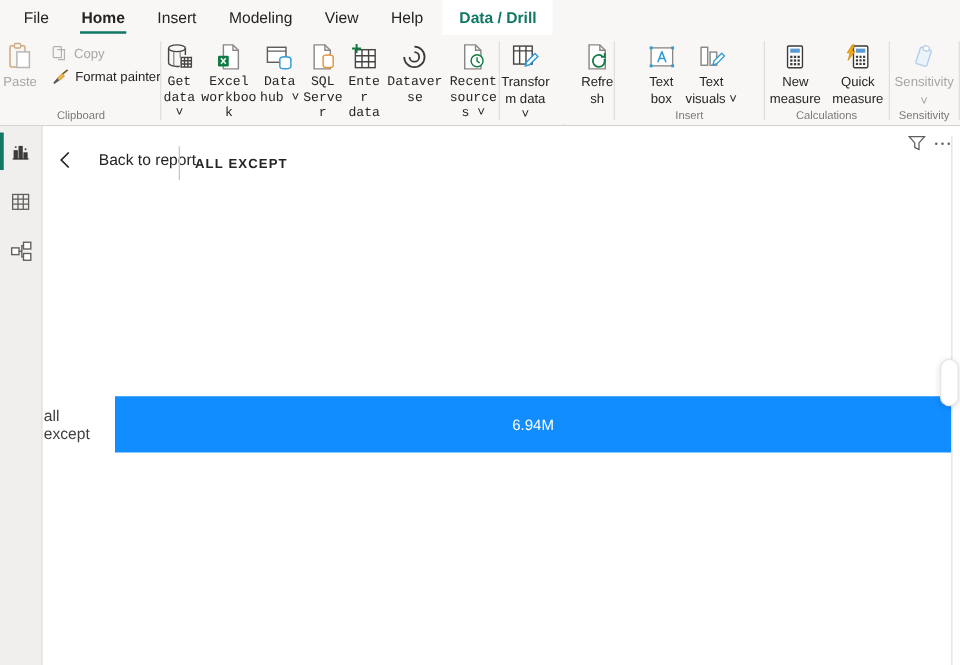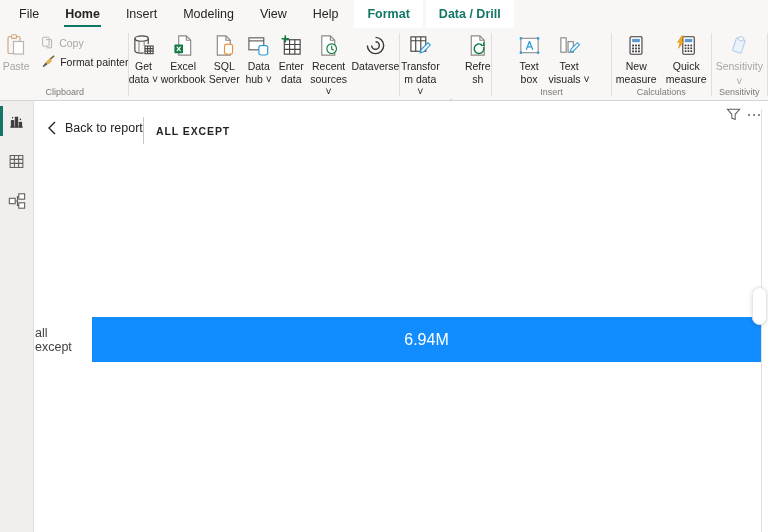--- a/index.html
+++ b/index.html
@@ -48,38 +48,38 @@
   .sidebar { position:absolute; top:101px; left:0; width:34px; bottom:0;
              background:#F0EFEE; border-right:1px solid #E1DFDD; }
   .side-item { position:relative; height:40px; display:flex; align-items:center;
                justify-content:center; cursor:pointer; }
   .side-item.active::before { content:""; position:absolute; left:0; top:5px; bottom:5px;
                               width:3px; background:#117865; }
 
   
   .canvas { position:absolute; left:35px; top:101px; right:0; bottom:0; background:#fff; }
   .back-btn { position:absolute; left:13px; top:20px; display:flex; align-items:center;
-              gap:9px; font-size:12.5px; color:#252423; cursor:pointer; }
+              gap:23px; font-size:12.5px; color:#252423; cursor:pointer; }
   .hdr-divider { position:absolute; left:108px; top:16px; width:1px; height:27px;
                  background:#C8C6C4; }
   .focus-title { position:absolute; left:121px; top:24px; font-size:10.5px; font-weight:bold;
                  letter-spacing:0.9px; color:#252423; }
   .filter-btn { position:absolute; right:26px; top:4px; width:18px; height:18px;
                 display:flex; align-items:center; justify-content:center; cursor:pointer; }
   .more-btn { position:absolute; right:5px; top:9px; width:18px; height:10px;
               display:flex; align-items:center; justify-content:center; gap:2.5px; cursor:pointer; }
   .more-btn i { width:2.5px; height:2.5px; background:#605E5C; border-radius:50%; }
 
   .cat-label { position:absolute; left:0; top:216px; width:50px; height:45px;
                display:flex; align-items:center; justify-content:flex-end;
                font-size:12.5px; color:#424140; }
   .bar { position:absolute; left:57px; top:216px; width:669px; height:45px;
          background:#118DFF; display:flex; align-items:center; justify-content:center;
          cursor:pointer; }
-  .bar-label { color:#fff; font-size:16px; }
+  .bar-label { color:#fff; font-size:12px; }
 
   .scroll-track { position:absolute; right:6px; top:8px; bottom:0; width:1px;
                   background:#E3E1DF; }
   .scroll-thumb { position:absolute; right:1px; top:186px; width:15px; height:38px;
                   background:#fff; border:1px solid #E8E6E4; border-radius:8px;
                   box-shadow:0 1px 5px rgba(0,0,0,0.14); cursor:grab; }
 
   svg { display:block; }
 </style>
 </head>
@@ -88,21 +88,20 @@
 <div class="app">
 
   <div class="ribbon">
     <div class="tab-row">
       <div class="tab">File</div>
       <div class="tab active">Home</div>
       <div class="tab">Insert</div>
       <div class="tab">Modeling</div>
       <div class="tab">View</div>
       <div class="tab">Help</div>
-      <div class="tab contextual">Format</div>
       <div class="tab contextual">Data / Drill</div>
     </div>
 
     <div class="ribbon-content">
 
       <div class="rgroup clipgroup">
         <div class="rgroup-items">
           <div class="clip-wrap">
             <div class="bigbtn disabled" style="width:38px;">
               <div class="ic">
@@ -135,21 +134,21 @@
                 <span class="lbl">Format painter</span>
               </div>
             </div>
           </div>
         </div>
         <div class="rgroup-label">Clipboard</div>
       </div>
       <div class="rsep"></div>
 
       <div class="rgroup" style="width:274px;">
-        <div class="rgroup-items databtns" style="gap:1px;">
+        <div class="rgroup-items databtns" style="gap:1px;font-family:Liberation Mono, monospace;">
           <div class="bigbtn" style="width:33px;">
             <div class="ic">
               <svg width="23" height="23" viewBox="0 0 24 24" fill="none" stroke="#484644" stroke-width="1.2">
                 <ellipse cx="10" cy="4.8" rx="7" ry="2.8"></ellipse>
                 <path d="M3 4.8v12.4c0 1.5 3.1 2.8 7 2.8.8 0 1.6-.05 2.3-.15M17 4.8v5.7"></path>
                 <path d="M7.3 7.3v12M12.7 7.3v5" opacity="0.55"></path>
                 <rect x="13.5" y="12.5" width="8.5" height="8" fill="#fff"></rect>
                 <path d="M13.5 15.2h8.5M13.5 17.9h8.5M16.3 12.5v8M19.1 12.5v8"></path>
               </svg>
             </div>
@@ -159,71 +158,71 @@
             <div class="ic">
               <svg width="23" height="23" viewBox="0 0 24 24" fill="none">
                 <path d="M7 2h8l4.5 4.5V22H7z" fill="#fff" stroke="#8A8886" stroke-width="1.2"></path>
                 <path d="M15 2v4.5h4.5" stroke="#8A8886" stroke-width="1.2"></path>
                 <rect x="2.5" y="11" width="9" height="9" rx="1" fill="#107C41"></rect>
                 <path d="M5 13.2l4 4.6M9 13.2l-4 4.6" stroke="#fff" stroke-width="1.2"></path>
               </svg>
             </div>
             <span class="lbl">Excel workbook</span>
           </div>
+          <div class="bigbtn" style="width:35px;">
+            <div class="ic">
+              <svg width="23" height="23" viewBox="0 0 24 24" fill="none">
+                <rect x="2" y="4" width="15.5" height="12.5" fill="#fff" stroke="#605E5C" stroke-width="1.2"></rect>
+                <path d="M2 7.2h15.5" stroke="#605E5C" stroke-width="1.2"></path>
+                <ellipse cx="17" cy="13.8" rx="4.6" ry="1.9" fill="#fff" stroke="#2E9BD6" stroke-width="1.2"></ellipse>
+                <path d="M12.4 13.8v6.2c0 1 2 1.9 4.6 1.9s4.6-.9 4.6-1.9v-6.2" fill="#fff" stroke="#2E9BD6" stroke-width="1.2"></path>
+              </svg>
+            </div>
+            <span class="lbl">Data hub ˅</span>
+          </div>
           <div class="bigbtn" style="width:36px;">
             <div class="ic">
               <svg width="23" height="23" viewBox="0 0 24 24" fill="none">
                 <path d="M4.5 2h9L18 6.5V22H4.5z" fill="#fff" stroke="#8A8886" stroke-width="1.2"></path>
                 <path d="M13.5 2v4.5H18" stroke="#8A8886" stroke-width="1.2"></path>
                 <ellipse cx="16.2" cy="12.3" rx="4.2" ry="1.8" fill="#fff" stroke="#E8913D" stroke-width="1.2"></ellipse>
                 <path d="M12 12.3v7c0 1 1.9 1.8 4.2 1.8s4.2-.8 4.2-1.8v-7" fill="#fff" stroke="#E8913D" stroke-width="1.2"></path>
               </svg>
             </div>
             <span class="lbl">SQL Server</span>
           </div>
-          <div class="bigbtn" style="width:35px;">
-            <div class="ic">
-              <svg width="23" height="23" viewBox="0 0 24 24" fill="none">
-                <rect x="2" y="4" width="15.5" height="12.5" fill="#fff" stroke="#605E5C" stroke-width="1.2"></rect>
-                <path d="M2 7.2h15.5" stroke="#605E5C" stroke-width="1.2"></path>
-                <ellipse cx="17" cy="13.8" rx="4.6" ry="1.9" fill="#fff" stroke="#2E9BD6" stroke-width="1.2"></ellipse>
-                <path d="M12.4 13.8v6.2c0 1 2 1.9 4.6 1.9s4.6-.9 4.6-1.9v-6.2" fill="#fff" stroke="#2E9BD6" stroke-width="1.2"></path>
-              </svg>
-            </div>
-            <span class="lbl">Data hub ˅</span>
-          </div>
           <div class="bigbtn" style="width:32px;">
             <div class="ic">
               <svg width="23" height="23" viewBox="0 0 24 24" fill="none" stroke="#484644" stroke-width="1.2">
                 <rect x="4.5" y="6" width="16.5" height="15" fill="#fff"></rect>
                 <path d="M4.5 11h16.5M4.5 16h16.5M10 6v15M15.5 6v15"></path>
                 <path d="M5.5 1.2v7.6M1.7 5h7.6" stroke="#107C41" stroke-width="1.7"></path>
               </svg>
             </div>
             <span class="lbl">Enter data</span>
           </div>
+          <div class="bigbtn" style="width:52px;">
+            <div class="ic">
+              <svg width="23" height="23" viewBox="0 0 24 24" fill="none" stroke="#3B3A39" stroke-width="1.5">
+                <path d="M12 3.5a8.5 8.5 0 1 1-8.5 8.5"></path>
+                <path d="M12 8a4 4 0 1 1-4 4"></path>
+              </svg>
+            </div>
+            <span class="lbl">Dataverse</span>
+          </div>
           <div class="bigbtn" style="width:45px;">
             <div class="ic">
               <svg width="23" height="23" viewBox="0 0 24 24" fill="none">
                 <path d="M5 2h9l4.5 4.5V22H5z" fill="#fff" stroke="#8A8886" stroke-width="1.2"></path>
                 <path d="M14 2v4.5h4.5" stroke="#8A8886" stroke-width="1.2"></path>
                 <circle cx="15.3" cy="15.3" r="5" fill="#fff" stroke="#107C41" stroke-width="1.2"></circle>
                 <path d="M15.3 12.3v3.2l2.2 1.5" stroke="#107C41" stroke-width="1.2"></path>
               </svg>
             </div>
             <span class="lbl">Recent sources ˅</span>
-          </div>
-          <div class="bigbtn" style="width:52px;">
-            <div class="ic">
-              <svg width="23" height="23" viewBox="0 0 24 24" fill="none" stroke="#3B3A39" stroke-width="1.5">
-                <path d="M12 3.5a8.5 8.5 0 1 1-8.5 8.5"></path>
-                <path d="M12 8a4 4 0 1 1-4 4"></path>
-              </svg>
-            </div>
-            <span class="lbl">Dataverse</span>
           </div>
         </div>
         <div class="rgroup-label">Data</div>
       </div>
       <div class="rsep"></div>
 
       <div class="rgroup" style="width:92px;">
         <div class="rgroup-items qrybtns" style="gap:2px;">
           <div class="bigbtn" style="width:54px;">
             <div class="ic">

